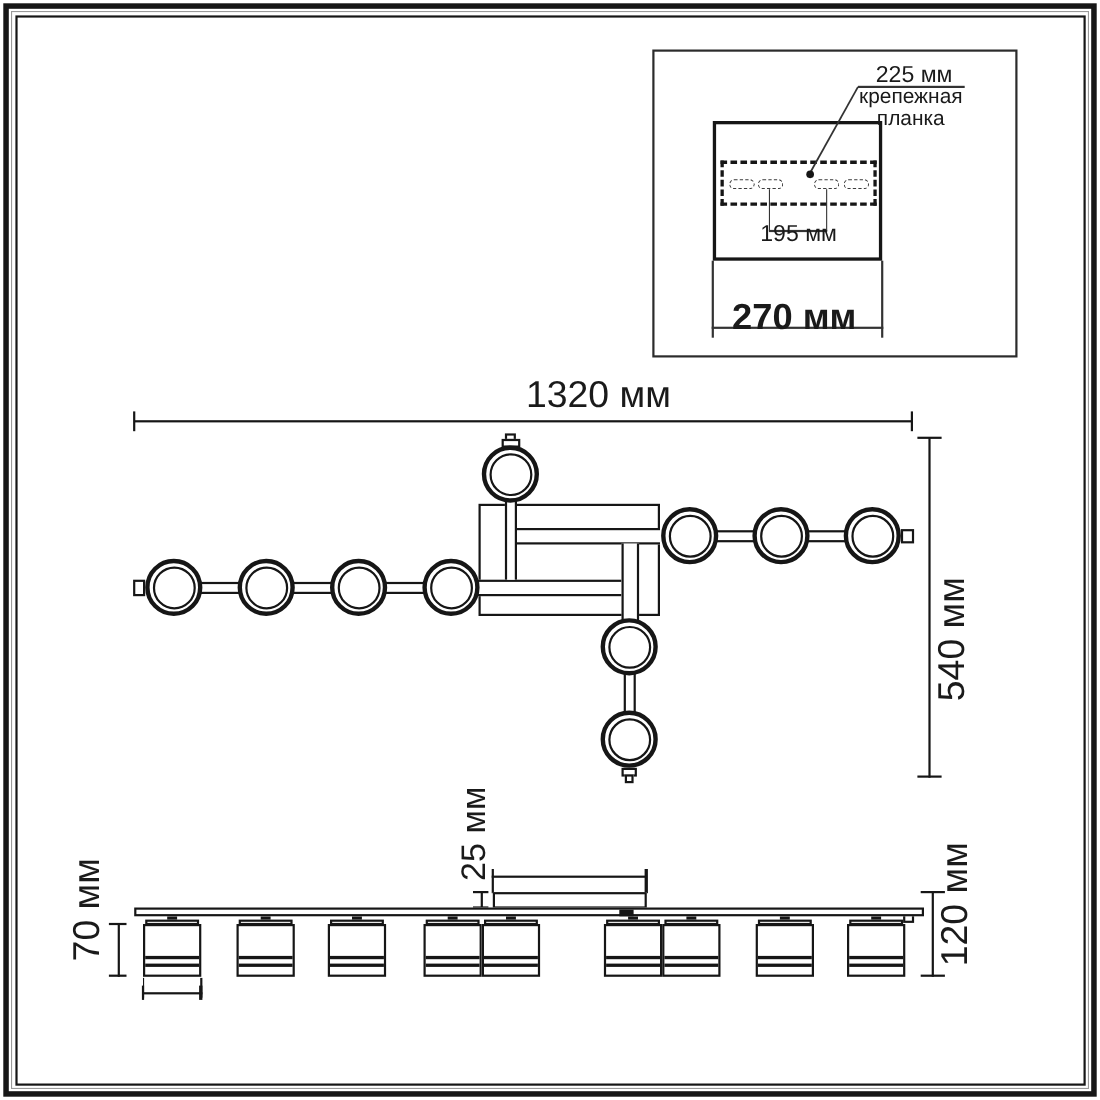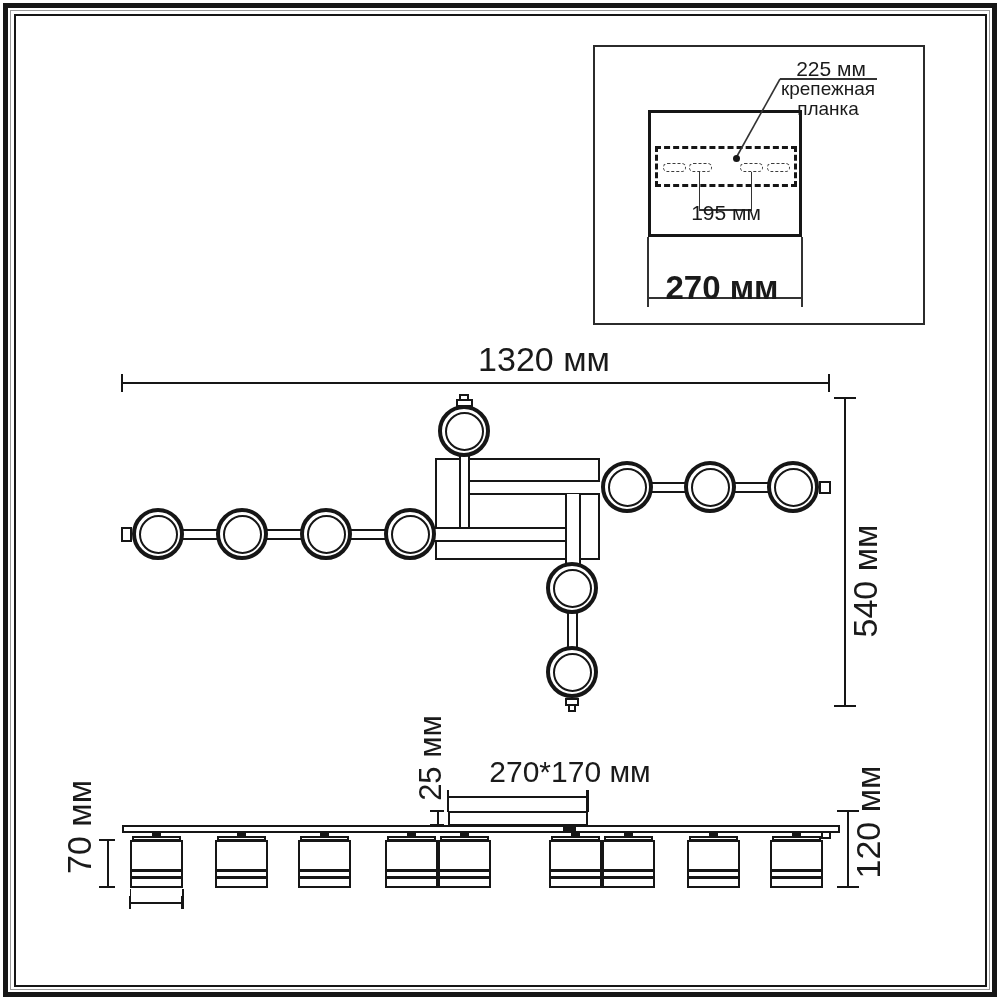--- a/index.html
+++ b/index.html
@@ -234,20 +234,19 @@
   <div class="abs ln" style="left:181.4px;top:896px;width:2.2px;height:13px;"></div>
 
   <div class="abs ln" style="left:437px;top:811px;width:2px;height:14px;"></div>
   <div class="abs ln" style="left:430px;top:810px;width:14px;height:2px;"></div>
   <div class="abs ln" style="left:430px;top:823.6px;width:14px;height:2px;"></div>
   <div class="abs dt rot" style="left:431px;top:758px;font-size:31px;">25 мм</div>
 
   <div class="abs ln" style="left:447px;top:796px;width:141px;height:2.2px;"></div>
   <div class="abs ln" style="left:446.5px;top:790px;width:2.2px;height:22px;"></div>
   <div class="abs ln" style="left:586.4px;top:790px;width:2.2px;height:22px;"></div>
-  <div class="abs dt" style="left:570px;top:772px;font-size:30px;">270*170 мм</div>
 
   <div class="abs ln" style="left:847px;top:811px;width:2.4px;height:77px;"></div>
   <div class="abs ln" style="left:837px;top:810px;width:22px;height:2.4px;"></div>
   <div class="abs ln" style="left:837px;top:885.6px;width:22px;height:2.4px;"></div>
   <div class="abs dt rot" style="left:869px;top:822px;font-size:34px;">120 мм</div>
 
 </div>
 
 </body></html>

